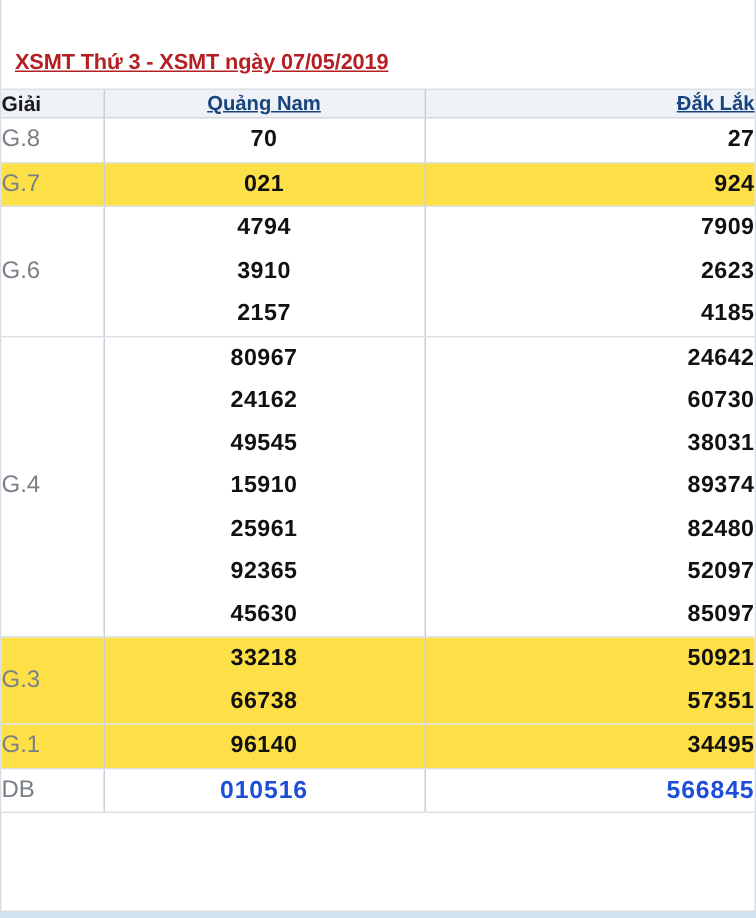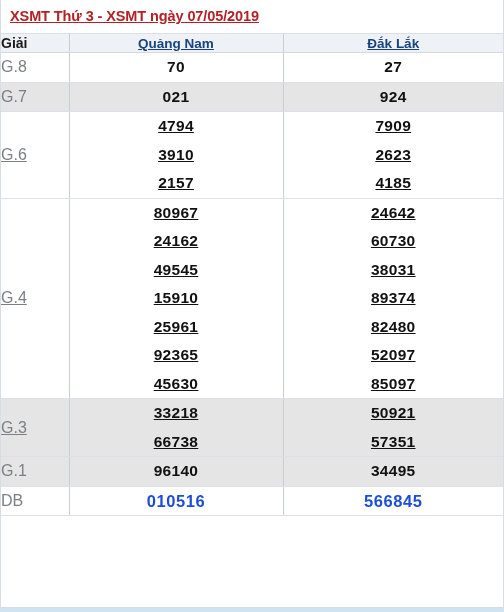--- a/index.html
+++ b/index.html
@@ -31,20 +31,21 @@
     border-top: none;
     box-sizing: border-box;
   }
   
   .title-bar {
     height: 34px;
     box-sizing: border-box;
     padding: 7px 0 0 9px;
     background: #ffffff;
     border-bottom: 1px solid #dbe0e6;
+    margin-top: 26px;
   }
   .title-bar .title-text {
     font-size: 14.5px;
     font-weight: bold;
     color: #b52025;
     text-decoration: underline;
     letter-spacing: -0.1px;
     white-space: nowrap;
   }
   
@@ -59,20 +60,21 @@
 
   table.results th,
   table.results td {
     border-right: 1px solid #c9ced6;
     padding: 0;
     vertical-align: middle;
   }
   table.results th:last-child,
   table.results td:last-child {
     border-right: none;
+    text-align: right;
   }
 
   thead th {
     background: #eef1f6;
     height: 15px;
     border-bottom: 1px solid #d4d9e0;
   }
   th.prize-head {
     font-size: 14px;
     font-weight: bold;
@@ -85,21 +87,21 @@
   }
   th.prov-head .prov-link {
     font-size: 13.5px;
     font-weight: bold;
     color: #17447e;
     text-decoration: underline;
     cursor: pointer;
   }
 
   tbody tr.row-white > td { background: #ffffff; }
-  tbody tr.row-alt   > td { background: #e5e5e5; }
+  tbody tr.row-alt   > td { background: #fde047; }
 
   tbody tr > td { border-bottom: 1px solid #dde1e7; }
 
   td.prize-cell {
     font-size: 16px;
     color: #7b7f86;
     text-align: left;
     padding-left: 11px;
     vertical-align: top;
     padding-top: 8px;
@@ -116,21 +118,21 @@
   td.num-cell .nline {
     display: block;
     line-height: 28.5px;
     height: 28.5px;
   }
   td.num-cell.db {
     color: #1d4ed8;
     font-size: 16.5px;
     letter-spacing: 0.6px;
   }
-  tr.h-big > td { height: 28px; text-decoration: underline; }
+  tr.h-big > td { height: 28px; }
   tr.h-small > td { height: 28px; }
 </style>
 </head>
 <body>
 
 <div id="page">
   <div id="table-wrap">
 
     <div class="title-bar">
       <span class="title-text">XSMT Thứ 3 - XSMT ngày 07/05/2019</span>

